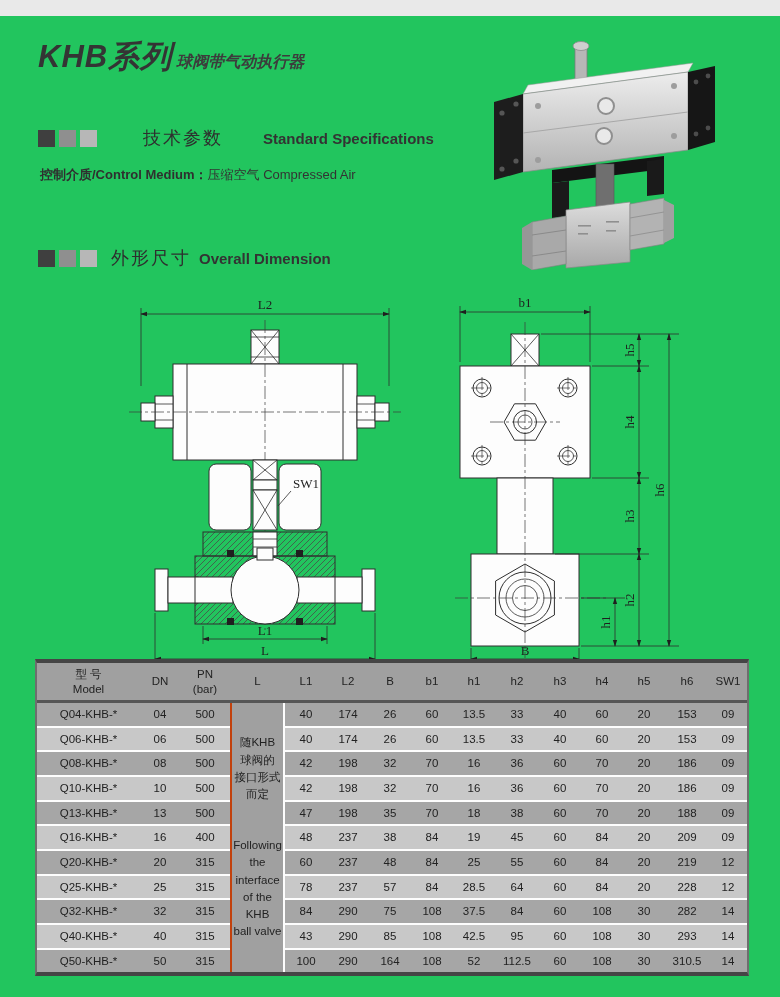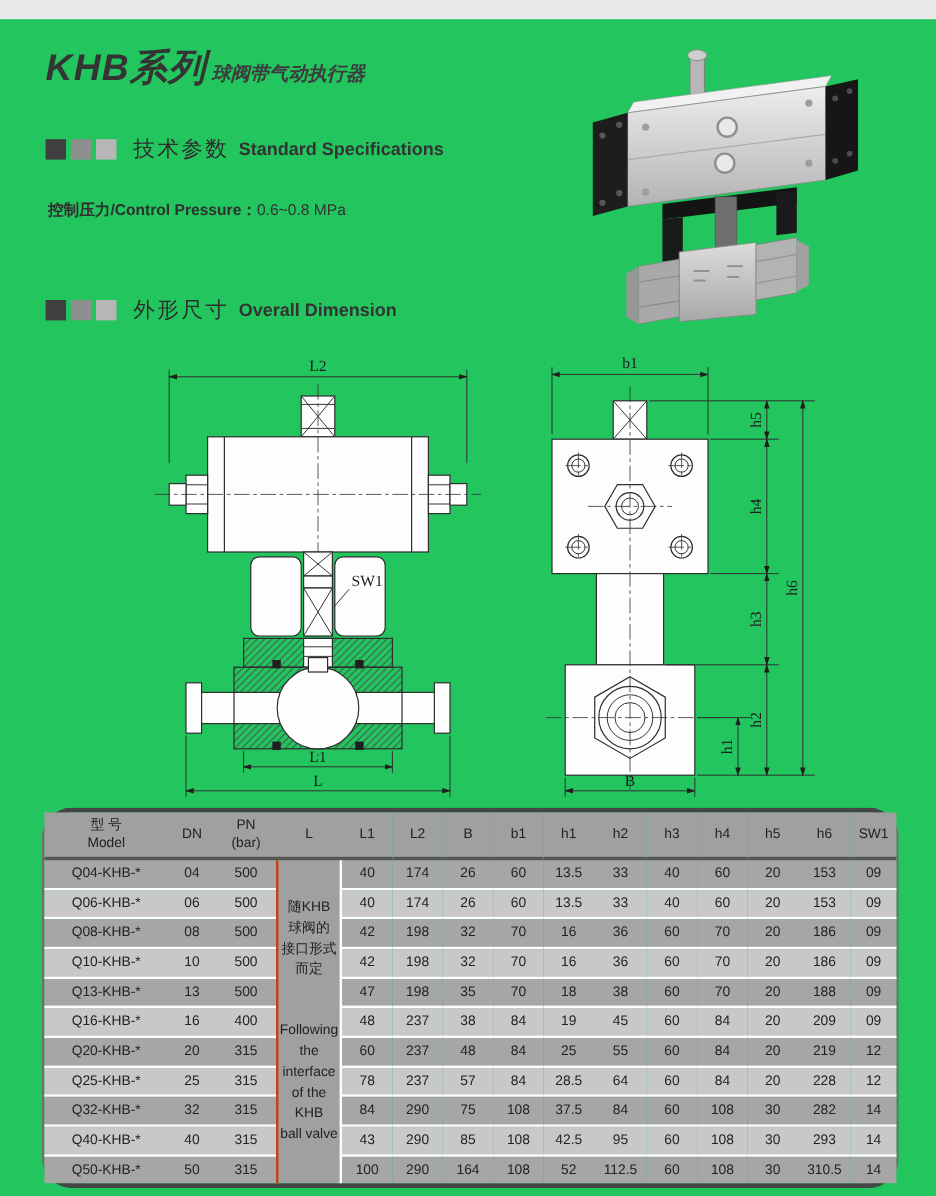--- a/index.html
+++ b/index.html
@@ -31,21 +31,21 @@
   #drawing{position:absolute;left:35px;top:276px;}
   .thin{stroke:#2e2e2e;stroke-width:1;fill:none;}
   .thin2{stroke:#2e2e2e;stroke-width:0.8;fill:none;}
   .wfill{stroke:#2e2e2e;stroke-width:1;fill:#fdfdfd;}
   .cl{stroke:#3a3a3a;stroke-width:0.7;fill:none;stroke-dasharray:13 3 3 3;}
   .dim{stroke:#2e2e2e;stroke-width:0.8;fill:none;}
   .dimlab{font-family:"Liberation Serif",serif;font-size:13px;fill:#1f1f1f;}
   .arrow{fill:#1f1f1f;}
 
   
-  #table-wrap{position:absolute;left:35px;top:657px;width:710px;border-top:4px solid #454545;border-bottom:4px solid #454545;border-left:2px solid #6e6e6e;border-right:2px solid #6e6e6e;border-radius:25px;}
+  #table-wrap{position:absolute;left:35px;top:643px;width:710px;border-top:4px solid #454545;border-bottom:4px solid #454545;border-left:2px solid #6e6e6e;border-right:2px solid #6e6e6e;}
   table.dim-table{border-collapse:separate;border-spacing:0;width:100%;table-layout:fixed;font-size:11.5px;color:#222;}
   .dim-table th{background:#a0a0a0;font-weight:normal;padding:4px 0 3px;border-bottom:3px solid #565656;line-height:1.3;}
   .dim-table td{background:#a6a6a6;text-align:center;padding:3px 0;border-bottom:2px solid #fdfdfd;line-height:1.45;}
   .dim-table tr.even td{background:#c8c8c8;}
   .dim-table tr:last-child td{border-bottom:none;}
   .dim-table td.l-cell{background:#a0a0a0;border-left:2px solid #c2410c;border-right:2px solid #fdfdfd;border-bottom:none;vertical-align:middle;padding:6px 0;}
   .l-note{display:flex;flex-direction:column;justify-content:space-around;height:100%;min-height:240px;}
   .l-note div{line-height:1.5;}
 </style>
 </head>
@@ -109,32 +109,32 @@
       <line x1="54" y1="203" x2="88" y2="198" stroke="#8a8a8a" stroke-width="1"></line>
       <line x1="54" y1="224" x2="88" y2="219" stroke="#8a8a8a" stroke-width="1"></line>
       <polygon points="44,196 54,190 54,238 44,232" fill="#979797"></polygon>
       <polygon points="152,172 186,166 186,212 152,218" fill="#b3b3b3" stroke="#838383" stroke-width="0.6"></polygon>
       <line x1="152" y1="186" x2="186" y2="180" stroke="#949494" stroke-width="1"></line>
       <line x1="152" y1="204" x2="186" y2="198" stroke="#949494" stroke-width="1"></line>
       <polygon points="186,168 196,173 196,206 186,211" fill="#a1a1a1"></polygon>
     </g>
   </svg>
 
-  <div class="section-header" style="top:96px;">
+  <div class="section-header" style="top:110px;gap:32px;">
     <span class="sqrow">
         <span class="sq" style="background: rgb(63, 63, 63);"></span>
         <span class="sq" style="background: rgb(143, 143, 143);"></span>
         <span class="sq" style="background: rgb(183, 183, 183);"></span>
       </span>
     <span class="sec-zh">技术参数</span>
     <span class="sec-en">Standard Specifications</span>
   </div>
 
   <div id="specs-list">
-      <div class="spec-line"><span class="spec-label">控制压力/Control Pressure：</span><span>0.6~0.8 MPa</span></div>
+      <div class="spec-line"><span class="spec-label">控制介质/Control Medium：</span><span>压缩空气  Compressed Air</span></div>
     </div>
 
   <div class="section-header" style="top:230px;">
     <span class="sqrow">
         <span class="sq" style="background: rgb(63, 63, 63);"></span>
         <span class="sq" style="background: rgb(143, 143, 143);"></span>
         <span class="sq" style="background: rgb(183, 183, 183);"></span>
       </span>
     <span class="sec-zh">外形尺寸</span>
     <span class="sec-en">Overall Dimension</span>

